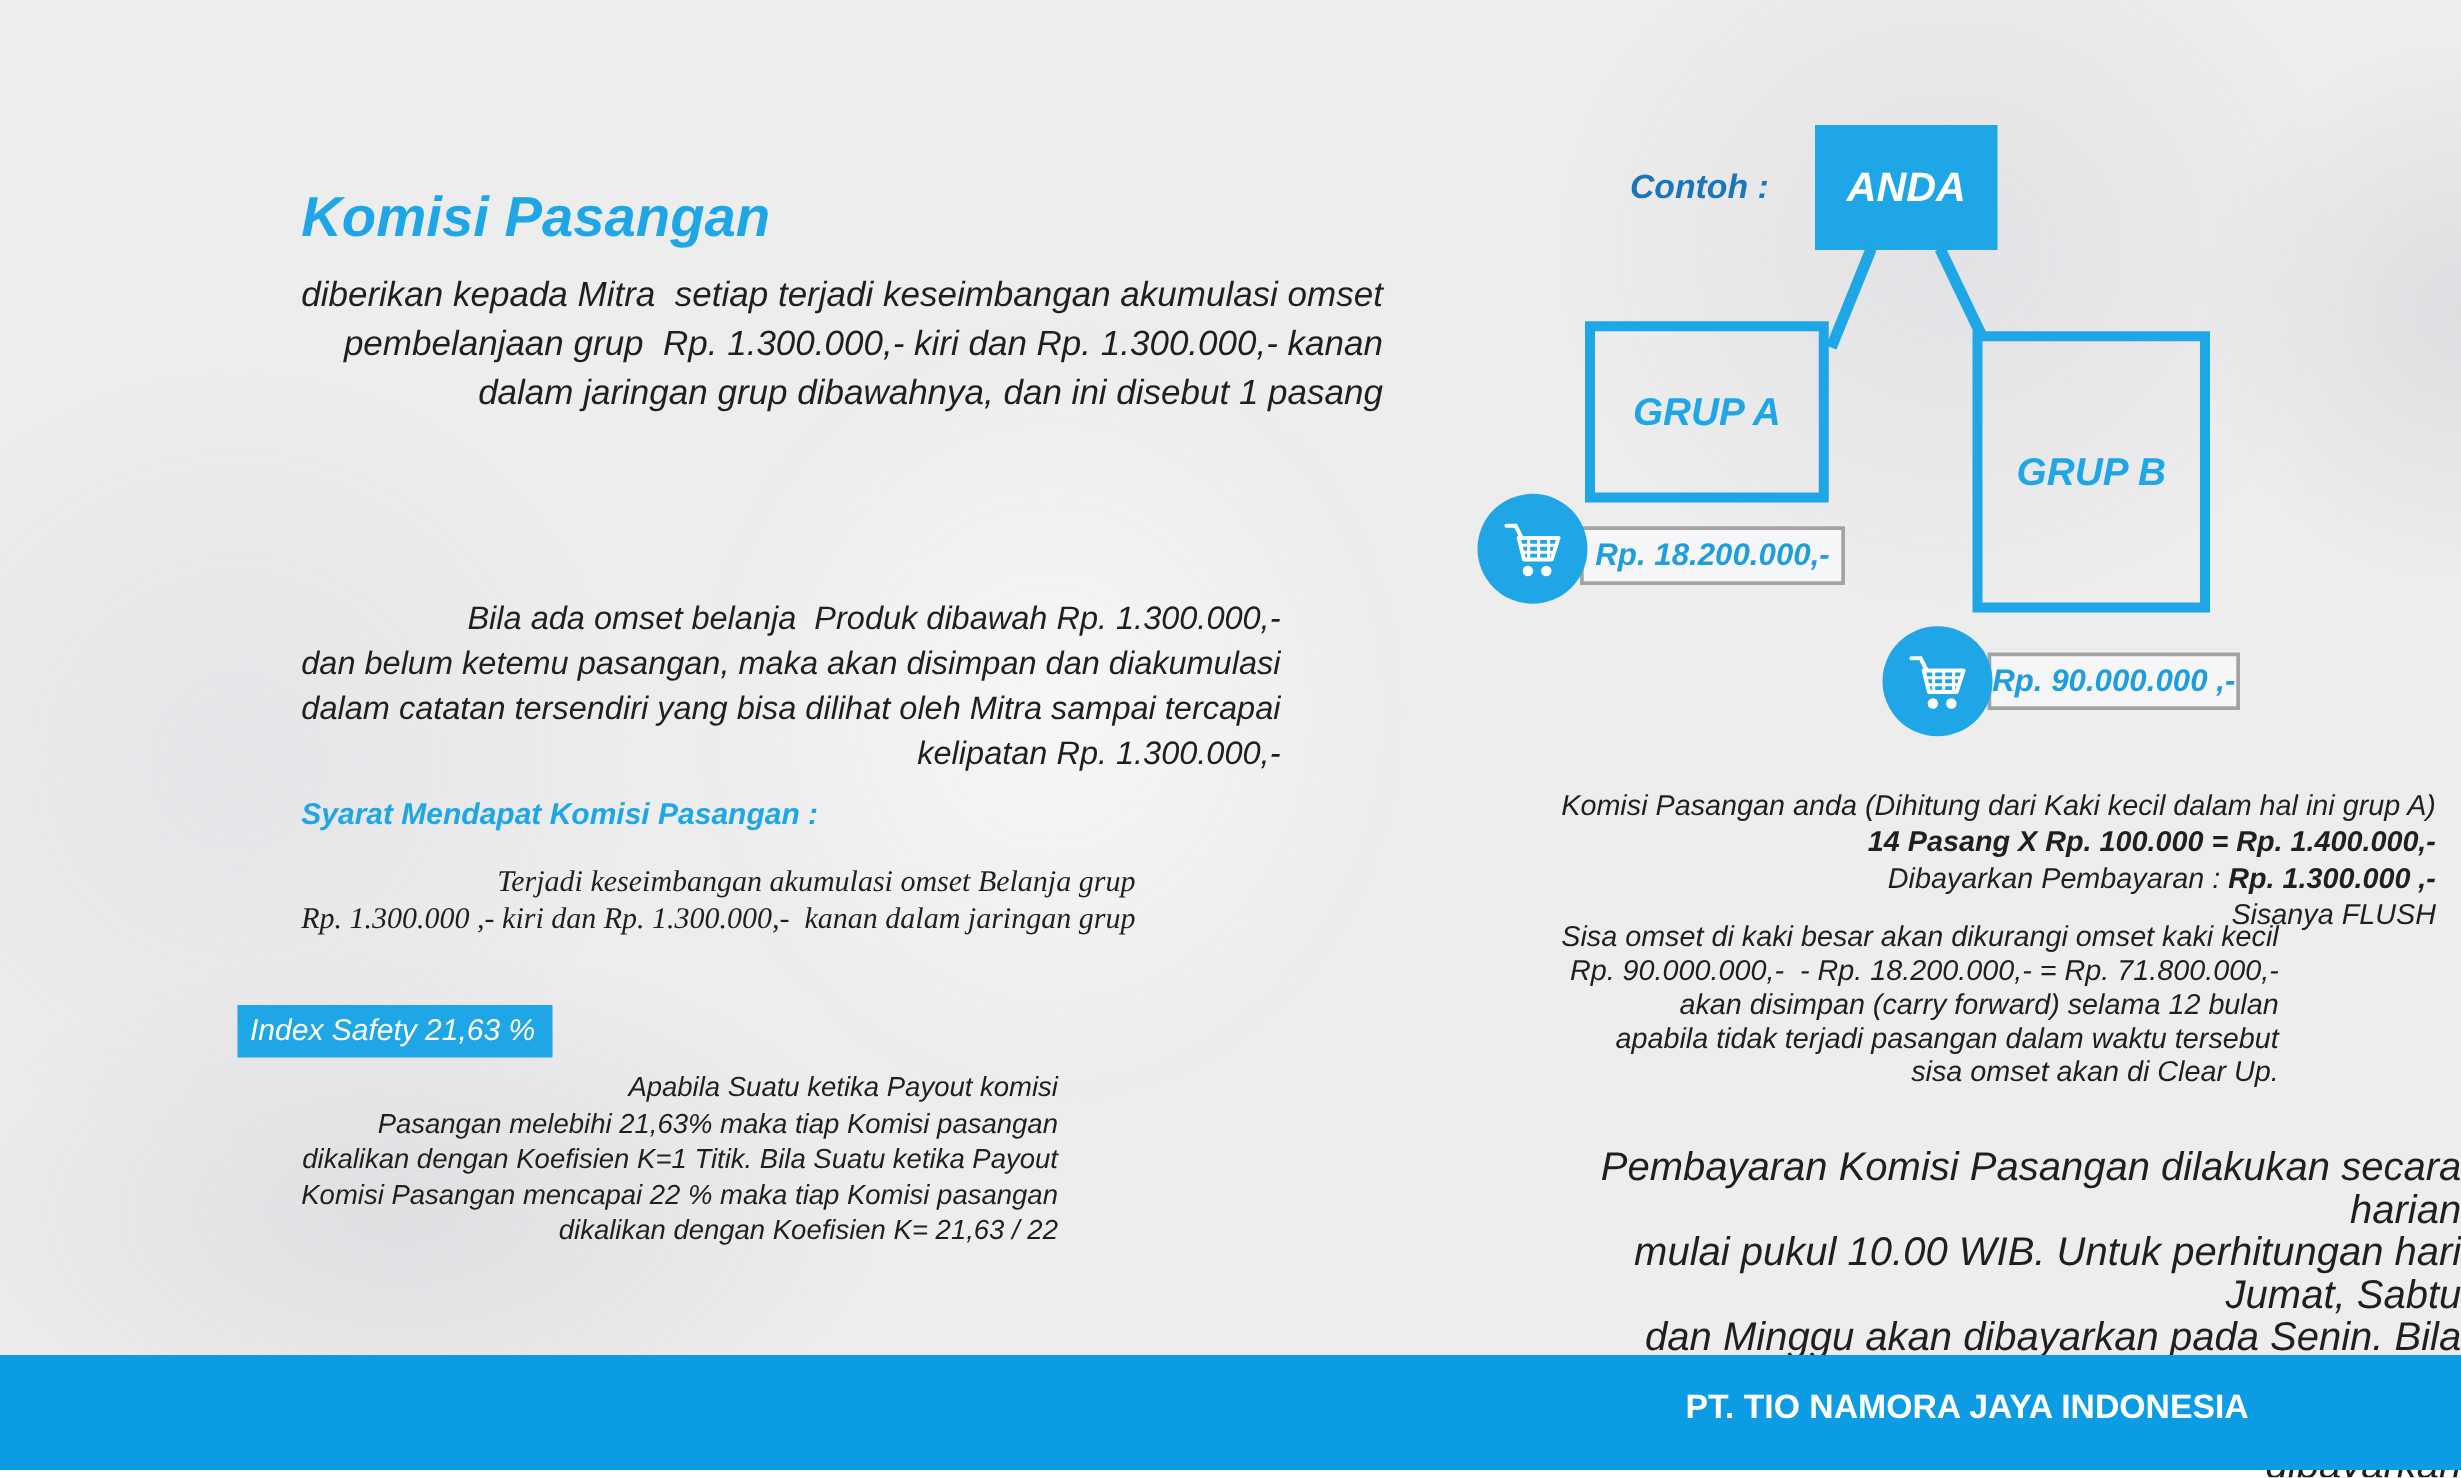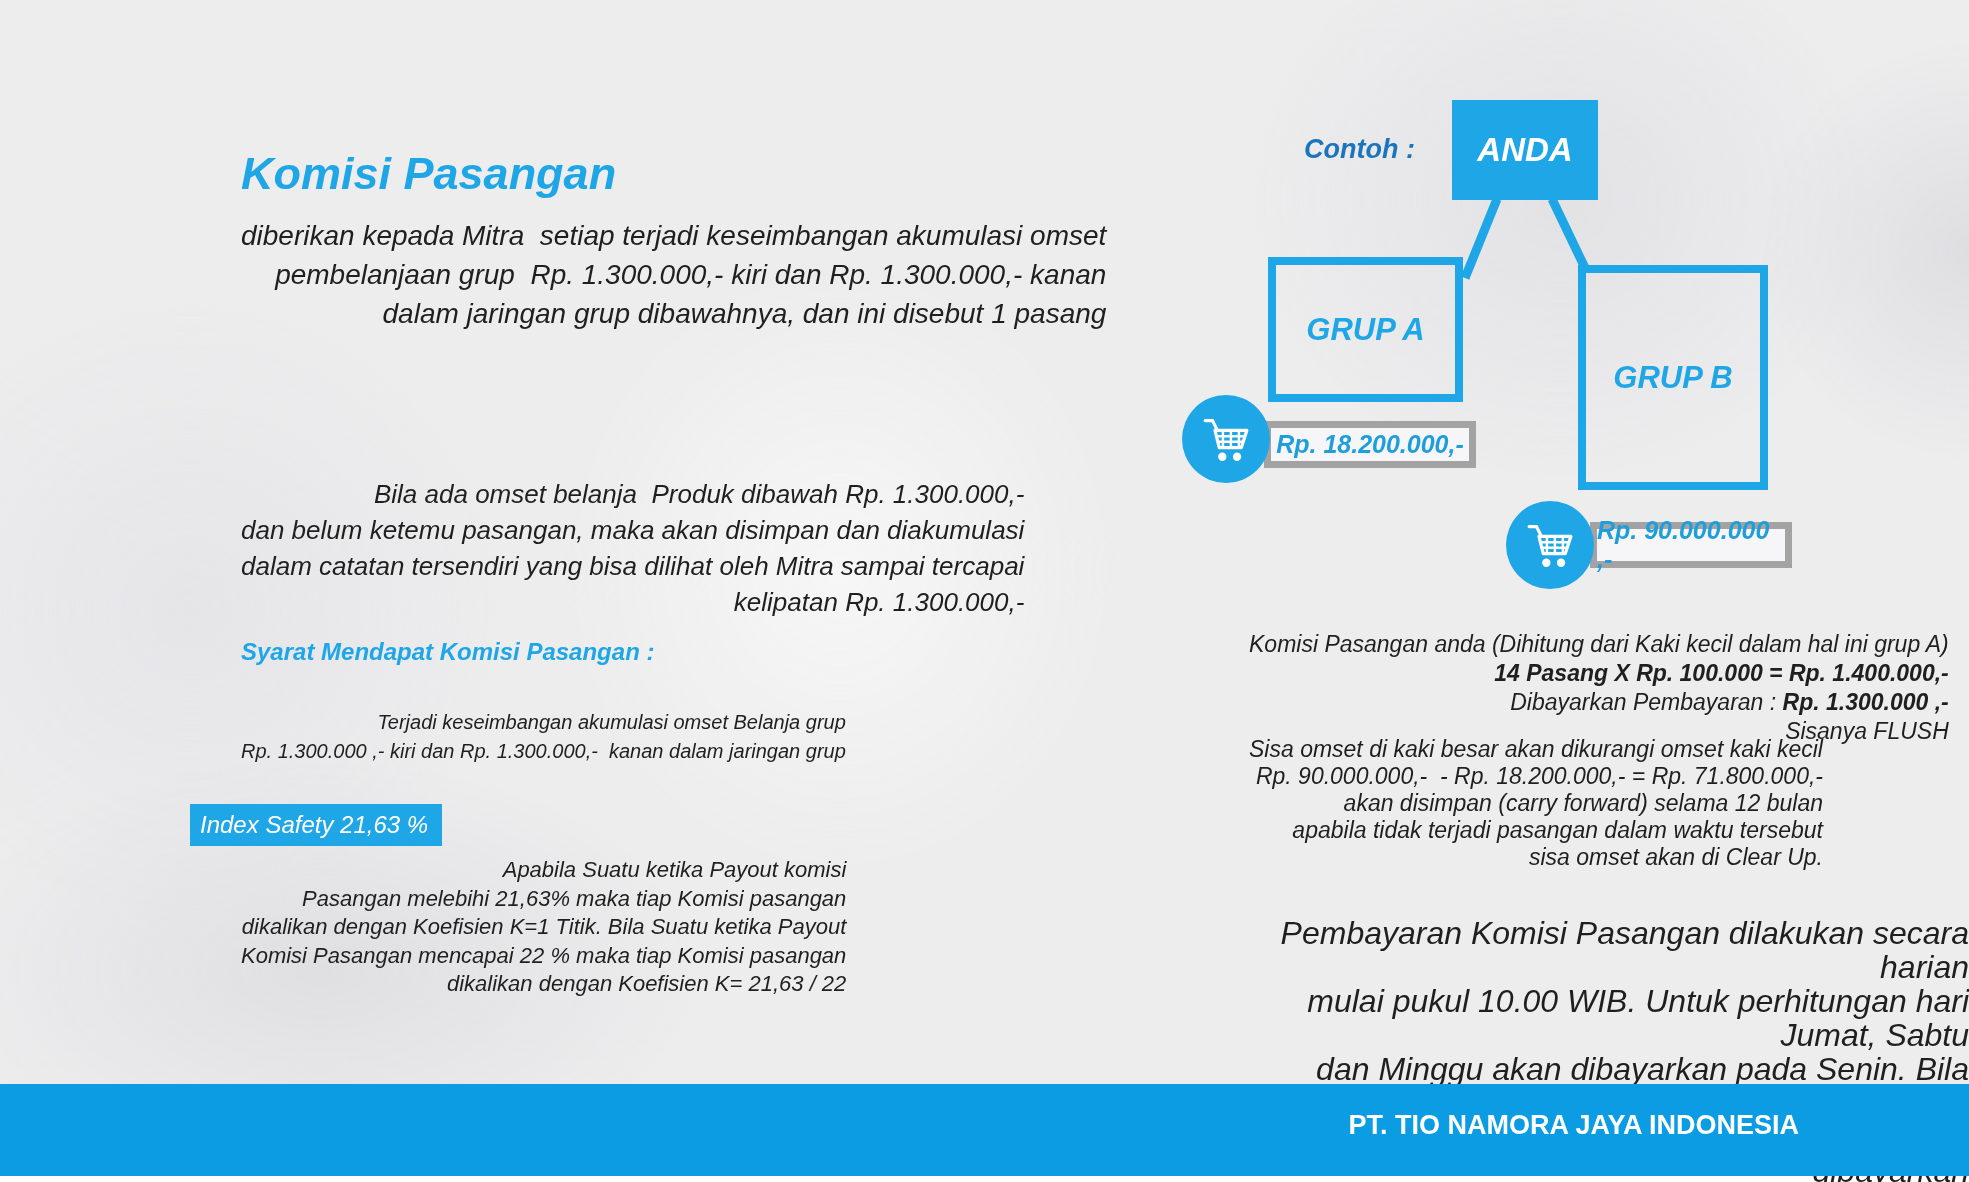--- a/index.html
+++ b/index.html
@@ -15,41 +15,41 @@
 
   .txt{position:absolute;font-style:italic;color:#1F1F1F;margin-left:44px;}
   .line{white-space:pre-wrap;text-align:right;}
 
   .title{left:197px;top:148px;font-size:45px;font-weight:bold;color:#1FA6E6;}
   .intro{left:197px;top:216px;font-size:28px;line-height:39px;}
   .commission{left:197px;top:338px;font-size:28px;line-height:46px;}
   .commission .amount{font-size:35px;font-weight:bold;}
   .accumulation{left:197px;top:476px;font-size:26px;line-height:36px;}
   .syarat-heading{left:197px;top:638px;font-size:24px;font-weight:bold;color:#1FA6E6;}
-  .syarat-text{left:197px;top:708px;font-size:20px;line-height:29px;}
+  .syarat-text{left:197px;top:692px;font-size:24px;line-height:29px;font-family:Liberation Serif, serif;}
   .index-box{position:absolute;left:190px;top:804px;width:252px;height:42px;background:#1FA6E6;
              color:#ffffff;font-size:24px;font-style:italic;display:flex;align-items:center;
              padding-left:10px;box-sizing:border-box;}
   .apabila{left:197px;top:856px;font-size:22px;line-height:28.5px;}
 
   .contoh{left:1260px;top:134px;font-size:27px;font-weight:bold;color:#1B75BC;}
   .anda-box{position:absolute;left:1452px;top:100px;width:146px;height:100px;background:#1FA6E6;
             display:flex;align-items:center;justify-content:center;color:#ffffff;
             font-size:33px;font-weight:bold;font-style:italic;}
   .connectors{position:absolute;left:1440px;top:196px;width:170px;height:88px;}
   .grup-box{position:absolute;border:8px solid #1FA6E6;box-sizing:border-box;
             display:flex;align-items:center;justify-content:center;
             color:#1FA6E6;font-size:31px;font-weight:bold;font-style:italic;}
   .grup-a{left:1268px;top:257px;width:195px;height:145px;}
   .grup-b{left:1578px;top:265px;width:190px;height:225px;}
   .cart-circle{position:absolute;width:88px;height:88px;border-radius:50%;background:#1FA6E6;
                display:flex;align-items:center;justify-content:center;z-index:2;}
   .cart-a{left:1182px;top:395px;}
   .cart-b{left:1506px;top:501px;}
-  .amount-label{position:absolute;background:#F6F6F8;border:7px solid #a3a3a3;box-sizing:border-box;
+  .amount-label{position:absolute;background:#F6F6F8;border:3px solid #a3a3a3;box-sizing:border-box;
                 display:flex;align-items:center;justify-content:center;z-index:1;
                 color:#1F9EDC;font-size:25px;font-weight:bold;font-style:italic;}
   .label-a{left:1264px;top:421px;width:212px;height:47px;}
   .label-b{left:1590px;top:522px;width:202px;height:46px;}
 
   .calc{left:1205px;top:630px;font-size:23px;line-height:29px;}
   .calc .b{font-weight:bold;}
   .carry{left:1205px;top:736px;font-size:23px;line-height:27px;}
   .payment{left:1163px;top:916px;font-size:32px;line-height:34px;}
 

